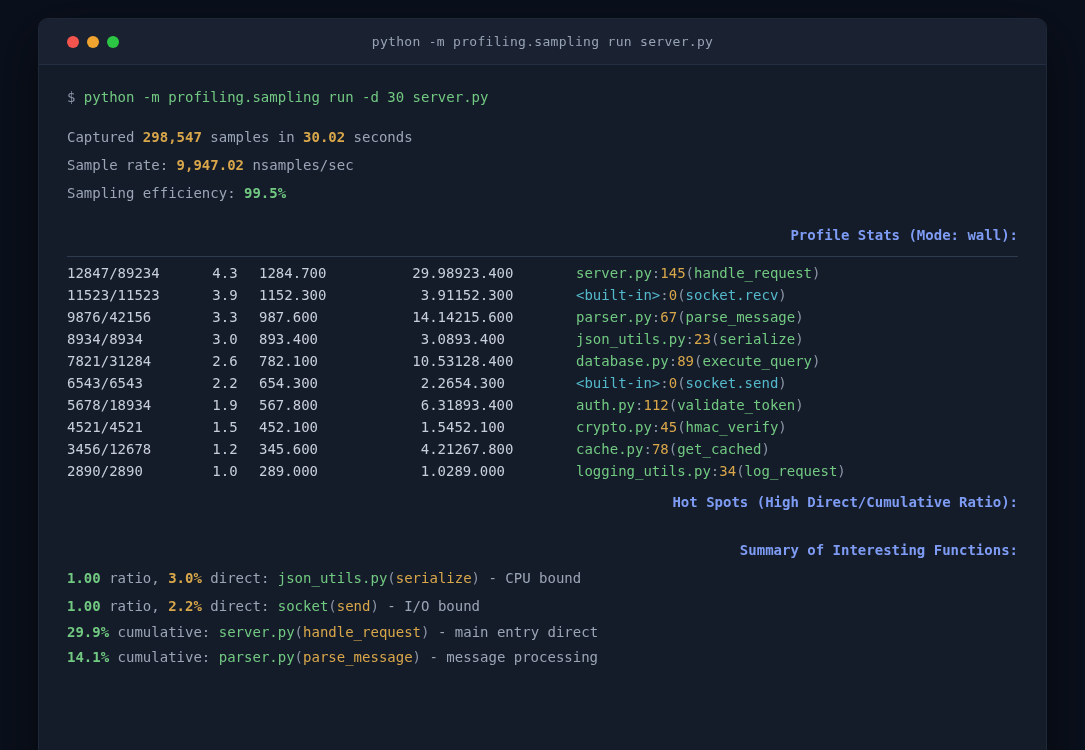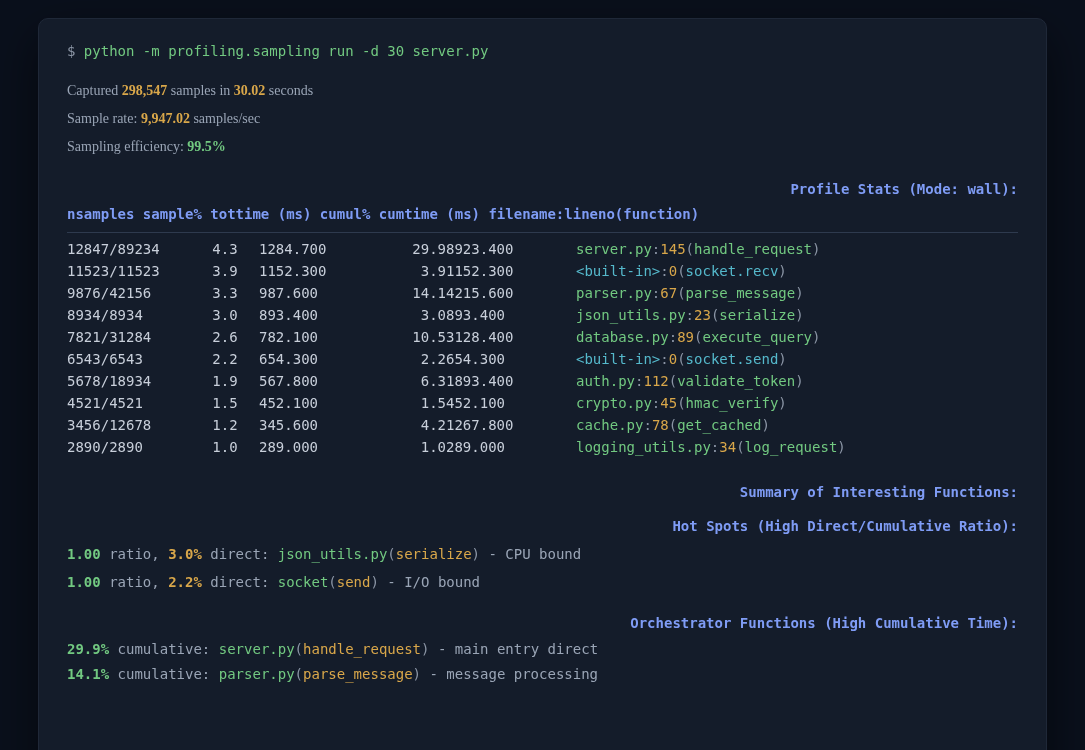--- a/index.html
+++ b/index.html
@@ -57,21 +57,21 @@
   .window-title{
     color:#97a3b4;
     font-size:13px;
     letter-spacing:.3px;
   }
   .terminal-body{
     padding:16px 28px 24px 28px;
   }
   .line{white-space:pre;line-height:28px;}
   .cmd-line{margin-top:2px;}
-  .stats-block{margin-top:12px;font-family:Liberation Serif, serif;}
+  .stats-block{margin-top:12px;}
   .section-heading{color:var(--blue);font-weight:bold;white-space:pre;line-height:28px;text-align:right;}
   .heading-profile{margin-top:14px;}
   .columns-header{color:var(--blue);font-weight:bold;white-space:pre;line-height:22px;}
   .divider{height:0;border-top:1px solid #2e3a4e;margin:7px 0 5px 0;}
   .t-row{display:flex;line-height:22px;white-space:pre;color:var(--fg-bright);}
   .c{display:inline-block;}
   .c1{width:124px;text-align:left;}
   .c2{width:68px;text-align:center;}
   .c3{width:107px;text-align:left;}
   .c4{width:80px;text-align:right;}
@@ -87,33 +87,40 @@
   .dim{color:var(--dim);}
   .bold{font-weight:bold;}
   [data-color="green"]{color:var(--green);}
   [data-color="cyan"]{color:var(--cyan);}
 </style>
 </head>
 <body>
 
 <div class="terminal-window">
 
+  <div class="title-bar">
+    <div class="traffic-lights">
+      <span class="light red"></span>
+      <span class="light yellow"></span>
+      <span class="light green"></span>
+    </div>
+    <span class="window-title">python -m profiling.sampling run server.py</span>
+  </div>
 
   <div class="terminal-body">
 
     <div class="line cmd-line"><span class="dim">$</span><span class="green"> python -m profiling.sampling run -d 30 server.py</span></div>
 
     <div class="stats-block">
       <div class="line"><span>Captured </span><span class="yellow bold">298,547</span><span> samples in </span><span class="yellow bold">30.02</span><span> seconds</span></div>
-      <div class="line"><span>Sample rate: </span><span class="yellow bold">9,947.02</span><span> samples/sec</span></div>
+      <div class="line"><span>Sample rate: </span><span class="yellow bold">9,947.02</span><span> nsamples/sec</span></div>
       <div class="line"><span>Sampling efficiency: </span><span class="green bold">99.5%</span></div>
     </div>
 
     <div class="section-heading heading-profile">Profile Stats (Mode: wall):</div>
-    <div class="columns-header">nsamples sample% tottime (ms) cumul% cumtime (ms) filename:lineno(function)</div>
     <div class="divider"></div>
 
     <div>
 
       <div class="t-row"><span class="c c1">12847/89234</span><span class="c c2">4.3</span><span class="c c3">1284.700</span><span class="c c4">29.9</span><span class="c c5">8923.400</span><span class="c c6"><span data-color="green">server.py</span><span class="dim">:</span><span class="yellow">145</span><span class="dim">(</span><span data-color="green">handle_request</span><span class="dim">)</span></span></div>
 
       <div class="t-row"><span class="c c1">11523/11523</span><span class="c c2">3.9</span><span class="c c3">1152.300</span><span class="c c4">3.9</span><span class="c c5">1152.300</span><span class="c c6"><span data-color="cyan">&lt;built-in&gt;</span><span class="dim">:</span><span class="yellow">0</span><span class="dim">(</span><span data-color="cyan">socket.recv</span><span class="dim">)</span></span></div>
 
       <div class="t-row"><span class="c c1">9876/42156</span><span class="c c2">3.3</span><span class="c c3">987.600</span><span class="c c4">14.1</span><span class="c c5">4215.600</span><span class="c c6"><span data-color="green">parser.py</span><span class="dim">:</span><span class="yellow">67</span><span class="dim">(</span><span data-color="green">parse_message</span><span class="dim">)</span></span></div>
 
@@ -126,30 +133,29 @@
       <div class="t-row"><span class="c c1">5678/18934</span><span class="c c2">1.9</span><span class="c c3">567.800</span><span class="c c4">6.3</span><span class="c c5">1893.400</span><span class="c c6"><span data-color="green">auth.py</span><span class="dim">:</span><span class="yellow">112</span><span class="dim">(</span><span data-color="green">validate_token</span><span class="dim">)</span></span></div>
 
       <div class="t-row"><span class="c c1">4521/4521</span><span class="c c2">1.5</span><span class="c c3">452.100</span><span class="c c4">1.5</span><span class="c c5">452.100</span><span class="c c6"><span data-color="green">crypto.py</span><span class="dim">:</span><span class="yellow">45</span><span class="dim">(</span><span data-color="green">hmac_verify</span><span class="dim">)</span></span></div>
 
       <div class="t-row"><span class="c c1">3456/12678</span><span class="c c2">1.2</span><span class="c c3">345.600</span><span class="c c4">4.2</span><span class="c c5">1267.800</span><span class="c c6"><span data-color="green">cache.py</span><span class="dim">:</span><span class="yellow">78</span><span class="dim">(</span><span data-color="green">get_cached</span><span class="dim">)</span></span></div>
 
       <div class="t-row"><span class="c c1">2890/2890</span><span class="c c2">1.0</span><span class="c c3">289.000</span><span class="c c4">1.0</span><span class="c c5">289.000</span><span class="c c6"><span data-color="green">logging_utils.py</span><span class="dim">:</span><span class="yellow">34</span><span class="dim">(</span><span data-color="green">log_request</span><span class="dim">)</span></span></div>
 
     </div>
 
+    <div class="section-heading heading-hot">Hot Spots (High Direct/Cumulative Ratio):</div>
+
     <div class="section-heading heading-summary">Summary of Interesting Functions:</div>
-
-    <div class="section-heading heading-hot">Hot Spots (High Direct/Cumulative Ratio):</div>
 
     <div>
       <div class="line hot-line"><span class="green bold">1.00</span><span> ratio, </span><span class="yellow bold">3.0%</span><span> direct: </span><span class="green">json_utils.py</span><span class="dim">(</span><span class="yellow">serialize</span><span class="dim">)</span><span> - CPU bound</span></div>
       <div class="line hot-line"><span class="green bold">1.00</span><span> ratio, </span><span class="yellow bold">2.2%</span><span> direct: </span><span class="green">socket</span><span class="dim">(</span><span class="yellow">send</span><span class="dim">)</span><span> - I/O bound</span></div>
     </div>
 
-    <div class="section-heading heading-orch">Orchestrator Functions (High Cumulative Time):</div>
 
     <div>
       <div class="line orch-line"><span class="green bold">29.9%</span><span> cumulative: </span><span class="green">server.py</span><span class="dim">(</span><span class="yellow">handle_request</span><span class="dim">)</span><span> - main entry direct</span></div>
       <div class="line orch-line"><span class="green bold">14.1%</span><span> cumulative: </span><span class="green">parser.py</span><span class="dim">(</span><span class="yellow">parse_message</span><span class="dim">)</span><span> - message processing</span></div>
     </div>
 
   </div>
 </div>
 
 </body></html>

